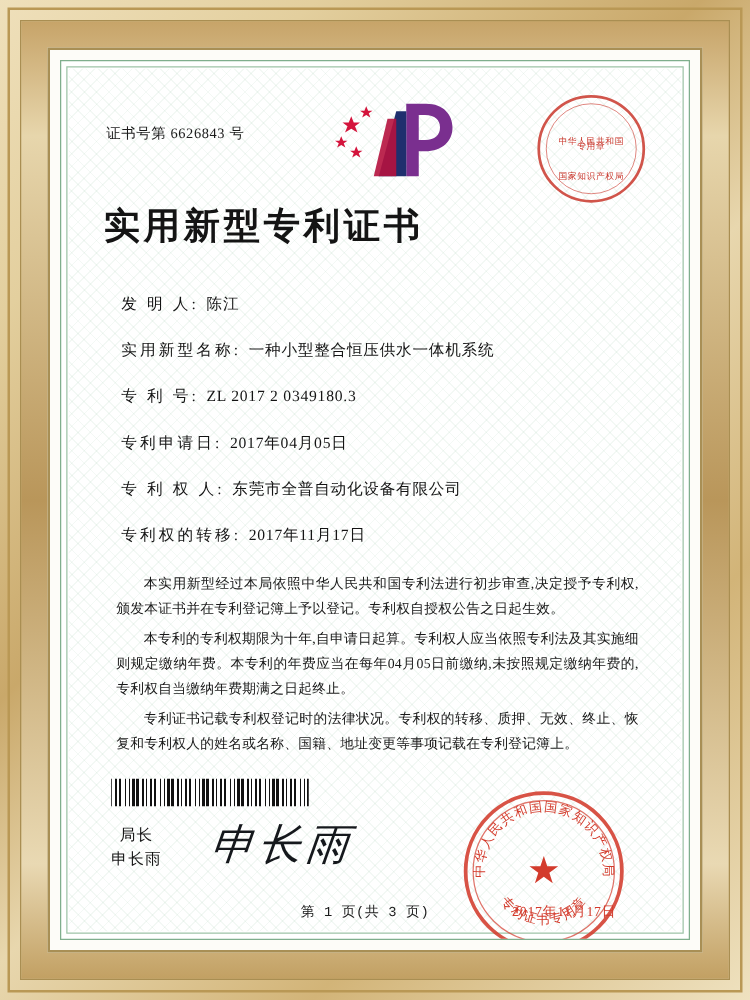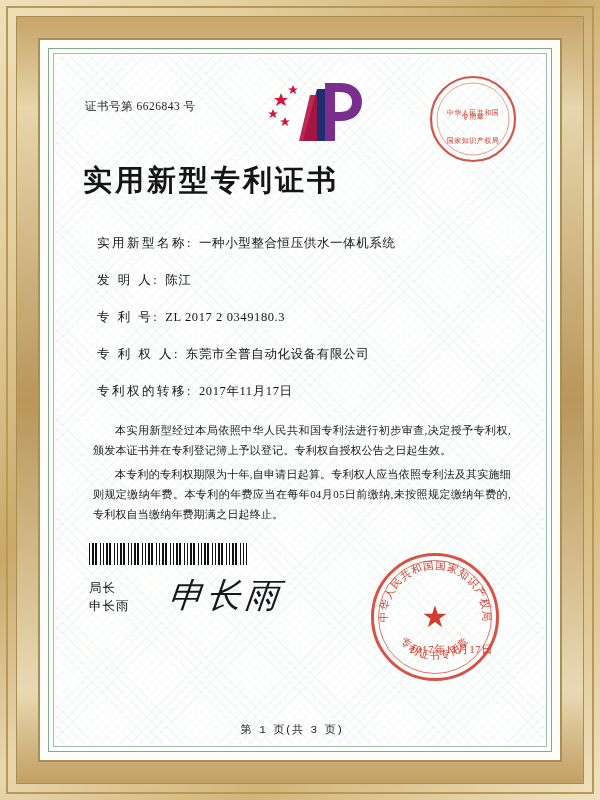--- a/index.html
+++ b/index.html
@@ -171,20 +171,21 @@
       to right,
       #111 0 1px, #fff 1px 3px, #111 3px 5px, #fff 5px 6px,
       #111 6px 8px, #fff 8px 11px, #111 11px 12px, #fff 12px 14px);
   }
 
   
   .sig-row {
     position: relative;
     margin-top: 6px;
     height: 92px;
+    text-align: center;
   }
   .sig-label {
     position: absolute;
     left: 6px;
     top: 8px;
     font-size: 12.5px;
     line-height: 1.5;
     color: #141414;
     letter-spacing: 1px;
   }
@@ -305,39 +306,43 @@
           <div class="seal-txt l1">中华人民共和国</div>
           <div class="seal-txt l2">专用章</div>
           <div class="seal-txt l3">国家知识产权局</div>
         </div>
       </div>
 
       <div class="title">实用新型专利证书</div>
 
       <div class="fields">
         <div class="field">
+          <span class="lbl">发 明 人:</span><span class="val">陈江</span>
+        </div>
+        <div class="field">
           <span class="lbl">实用新型名称:</span><span class="val">一种小型整合恒压供水一体机系统</span>
         </div>
         <div class="field">
-          <span class="lbl">发 明 人:</span><span class="val">陈江</span>
-        </div>
-        <div class="field">
           <span class="lbl">专 利 号:</span><span class="val">ZL 2017 2 0349180.3</span>
+        </div>
+        <div class="field">
+          <span class="lbl">专利申请日:</span><span class="val">2017年04月05日</span>
         </div>
         <div class="field">
           <span class="lbl">专 利 权 人:</span><span class="val">东莞市全普自动化设备有限公司</span>
         </div>
         <div class="field">
           <span class="lbl">专利权的转移:</span><span class="val">2017年11月17日</span>
         </div>
       </div>
 
       <div class="paras">
         <div class="para">本实用新型经过本局依照中华人民共和国专利法进行初步审查,决定授予专利权,颁发本证书并在专利登记簿上予以登记。专利权自授权公告之日起生效。</div>
         <div class="para">本专利的专利权期限为十年,自申请日起算。专利权人应当依照专利法及其实施细则规定缴纳年费。本专利的年费应当在每年04月05日前缴纳,未按照规定缴纳年费的,专利权自当缴纳年费期满之日起终止。</div>
+        <div class="para">专利证书记载专利权登记时的法律状况。专利权的转移、质押、无效、终止、恢复和专利权人的姓名或名称、国籍、地址变更等事项记载在专利登记簿上。</div>
       </div>
 
       <div class="barcode"></div>
 
       <div class="sig-row">
         <div class="sig-label">
           <div>局长</div>
           <div>申长雨</div>
         </div>
         <div class="sig-hand">申长雨</div>

